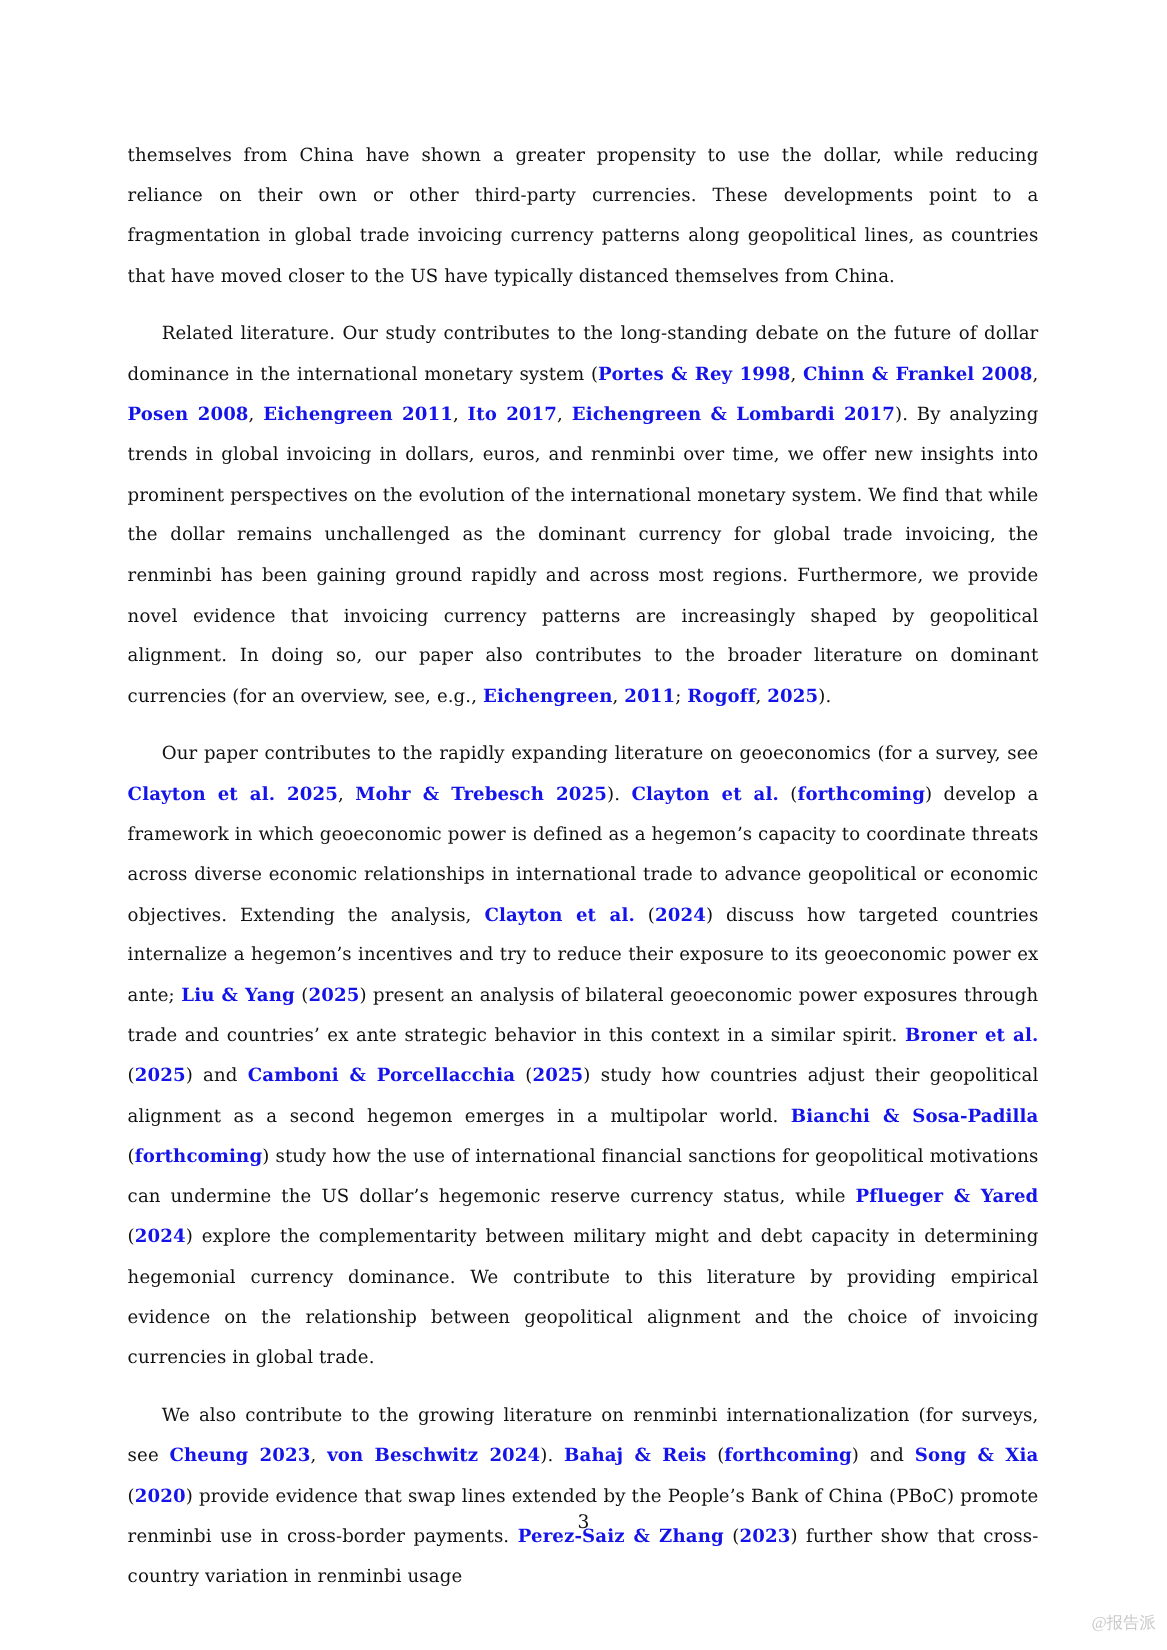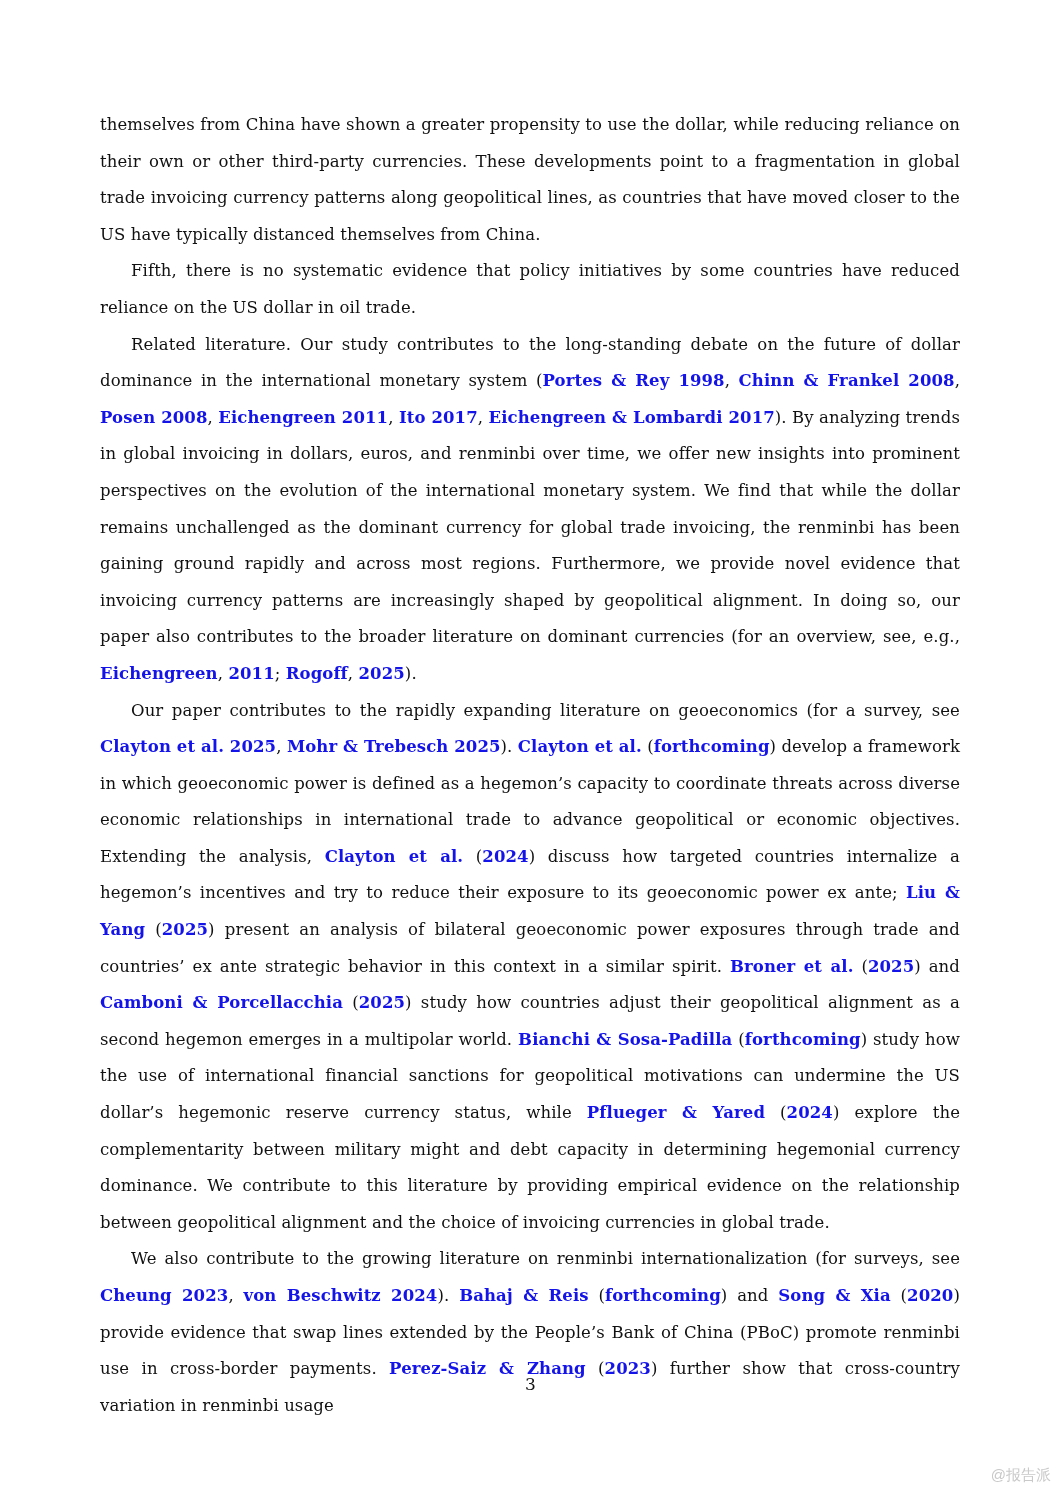--- a/index.html
+++ b/index.html
@@ -20,21 +20,21 @@
     position: absolute;
     left: 100px;
     top: 107px;
     width: 860px;
     text-align: justify;
     font-size: 16.5px;
     line-height: 36.6px;
     letter-spacing: 0.1px;
   }
   p.para {
-    margin: 0;
+    margin: 16px;
     padding: 0;
   }
   p.para.indent {
     text-indent: 31px;
   }
   .cite-link {
     color: var(--link-color, #1414e8);
     cursor: pointer;
     font-weight: bold;
   }
@@ -48,29 +48,28 @@
     text-align: center;
     font-size: 17px;
     color: var(--body-color, #111111);
   }
   .watermark {
     position: absolute;
     right: 10px;
     top: 1466px;
     font-size: 15px;
     color: var(--watermark-color, #c9c9c9);
-    font-family: Liberation Sans, sans-serif;
+    font-family: Liberation Serif, serif;
   }
 </style>
 </head>
 <body>
 
 <div class="page">
   <div class="text-block">
       <p class="para"><span>themselves from China have shown a greater propensity to use the dollar, while reducing reliance on their own or other third-party currencies.  These developments point to a fragmentation in global trade invoicing currency patterns along geopolitical lines, as countries that have moved closer to the US have typically distanced themselves from China.</span></p>
-      <p class="para indent"><span>Fifth, there is no systematic evidence that policy initiatives by some countries have reduced reliance on the US dollar in oil trade.</span></p>
       <p class="para indent"><span class="italic">Related literature.</span><span>  Our study contributes to the long-standing debate on the future of dollar dominance in the international monetary system (</span><span class="cite-link">Portes &amp; Rey 1998</span><span>, </span><span class="cite-link">Chinn &amp; Frankel 2008</span><span>, </span><span class="cite-link">Posen 2008</span><span>, </span><span class="cite-link">Eichengreen 2011</span><span>, </span><span class="cite-link">Ito 2017</span><span>, </span><span class="cite-link">Eichengreen &amp; Lombardi 2017</span><span>).  By analyzing trends in global invoicing in dollars, euros, and renminbi over time, we offer new insights into prominent perspectives on the evolution of the international monetary system. We find that while the dollar remains unchallenged as the dominant currency for global trade invoicing, the renminbi has been gaining ground rapidly and across most regions. Furthermore, we provide novel evidence that invoicing currency patterns are increasingly shaped by geopolitical alignment. In doing so, our paper also contributes to the broader literature on dominant currencies (for an overview, see, e.g., </span><span class="cite-link">Eichengreen</span><span>, </span><span class="cite-link">2011</span><span>; </span><span class="cite-link">Rogoff</span><span>, </span><span class="cite-link">2025</span><span>).</span></p>
       <p class="para indent"><span>Our paper contributes to the rapidly expanding literature on geoeconomics (for a survey, see </span><span class="cite-link">Clayton et al. 2025</span><span>, </span><span class="cite-link">Mohr &amp; Trebesch 2025</span><span>).  </span><span class="cite-link">Clayton et al.</span><span> (</span><span class="cite-link">forthcoming</span><span>) develop a framework in which geoeconomic power is defined as a hegemon’s capacity to coordinate threats across diverse economic relationships in international trade to advance geopolitical or economic objectives.  Extending the analysis, </span><span class="cite-link">Clayton et al.</span><span> (</span><span class="cite-link">2024</span><span>) discuss how targeted countries internalize a hegemon’s incentives and try to reduce their exposure to its geoeconomic power </span><span class="italic">ex ante</span><span>; </span><span class="cite-link">Liu &amp; Yang</span><span> (</span><span class="cite-link">2025</span><span>) present an analysis of bilateral geoeconomic power exposures through trade and countries’ </span><span class="italic">ex ante</span><span> strategic behavior in this context in a similar spirit. </span><span class="cite-link">Broner et al.</span><span> (</span><span class="cite-link">2025</span><span>) and </span><span class="cite-link">Camboni &amp; Porcellacchia</span><span> (</span><span class="cite-link">2025</span><span>) study how countries adjust their geopolitical alignment as a second hegemon emerges in a multipolar world.  </span><span class="cite-link">Bianchi &amp; Sosa-Padilla</span><span> (</span><span class="cite-link">forthcoming</span><span>) study how the use of international financial sanctions for geopolitical motivations can undermine the US dollar’s hegemonic reserve currency status, while </span><span class="cite-link">Pflueger &amp; Yared</span><span> (</span><span class="cite-link">2024</span><span>) explore the complementarity between military might and debt capacity in determining hegemonial currency dominance. We contribute to this literature by providing empirical evidence on the relationship between geopolitical alignment and the choice of invoicing currencies in global trade.</span></p>
       <p class="para indent"><span>We also contribute to the growing literature on renminbi internationalization (for surveys, see </span><span class="cite-link">Cheung 2023</span><span>, </span><span class="cite-link">von Beschwitz 2024</span><span>).  </span><span class="cite-link">Bahaj &amp; Reis</span><span> (</span><span class="cite-link">forthcoming</span><span>) and </span><span class="cite-link">Song &amp; Xia</span><span> (</span><span class="cite-link">2020</span><span>) provide evidence that swap lines extended by the People’s Bank of China (PBoC) promote renminbi use in cross-border payments.  </span><span class="cite-link">Perez-Saiz &amp; Zhang</span><span> (</span><span class="cite-link">2023</span><span>) further show that cross-country variation in renminbi usage</span></p>
     </div>
   <div class="page-number">3</div>
   <div class="watermark">@报告派</div>
 </div>
 
 </body></html>

